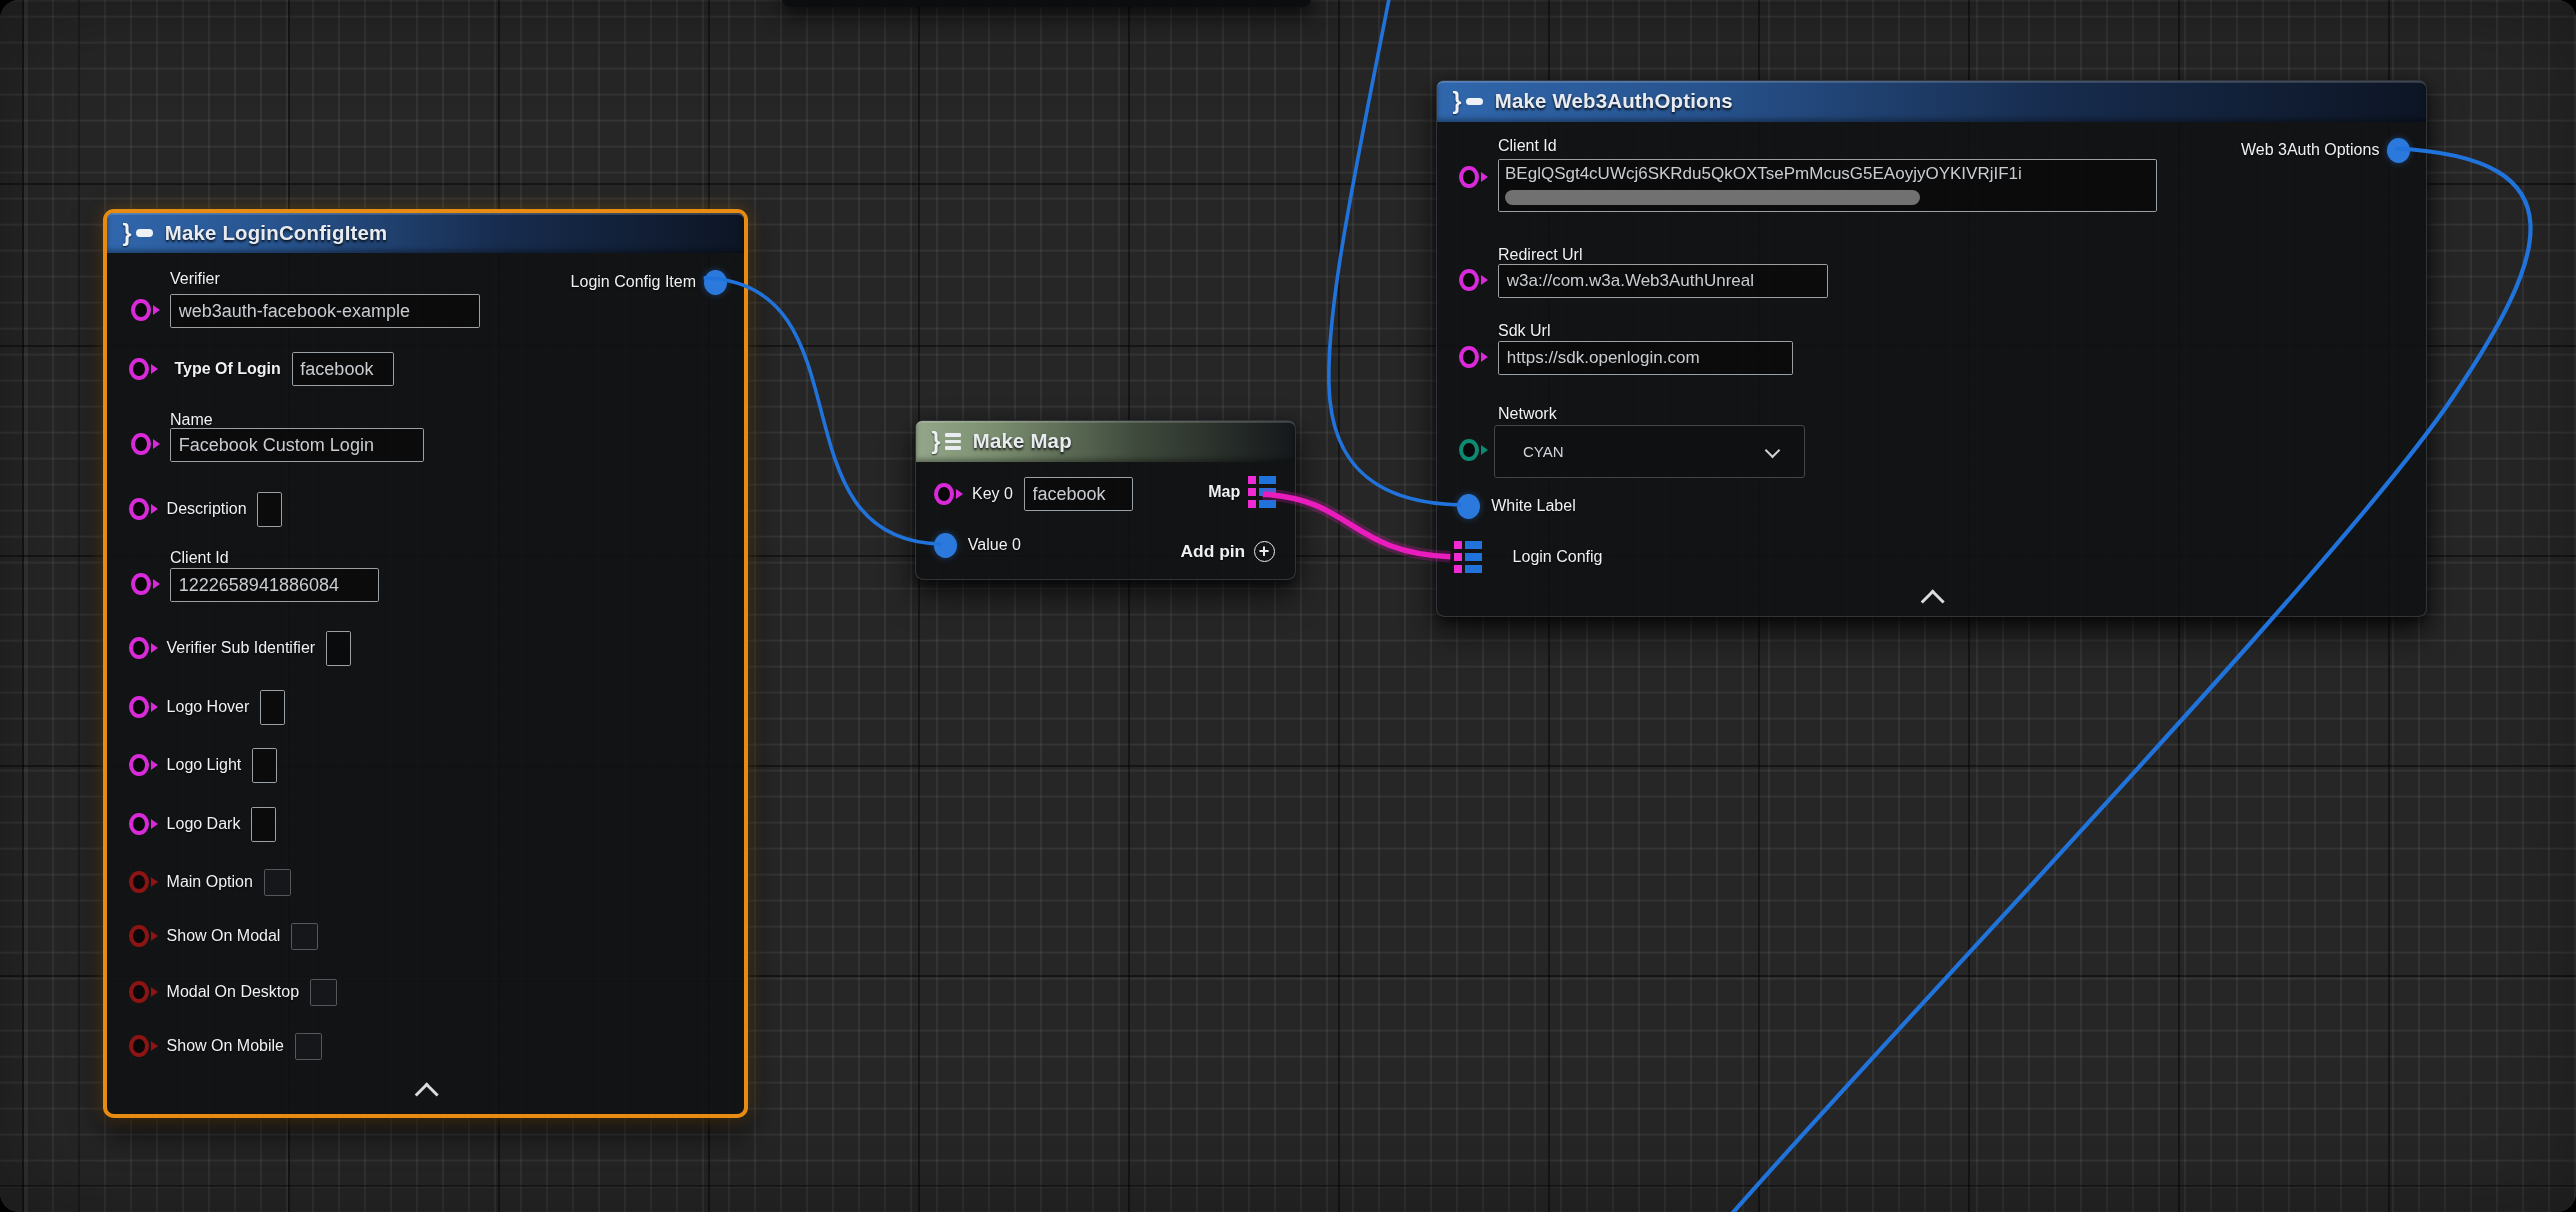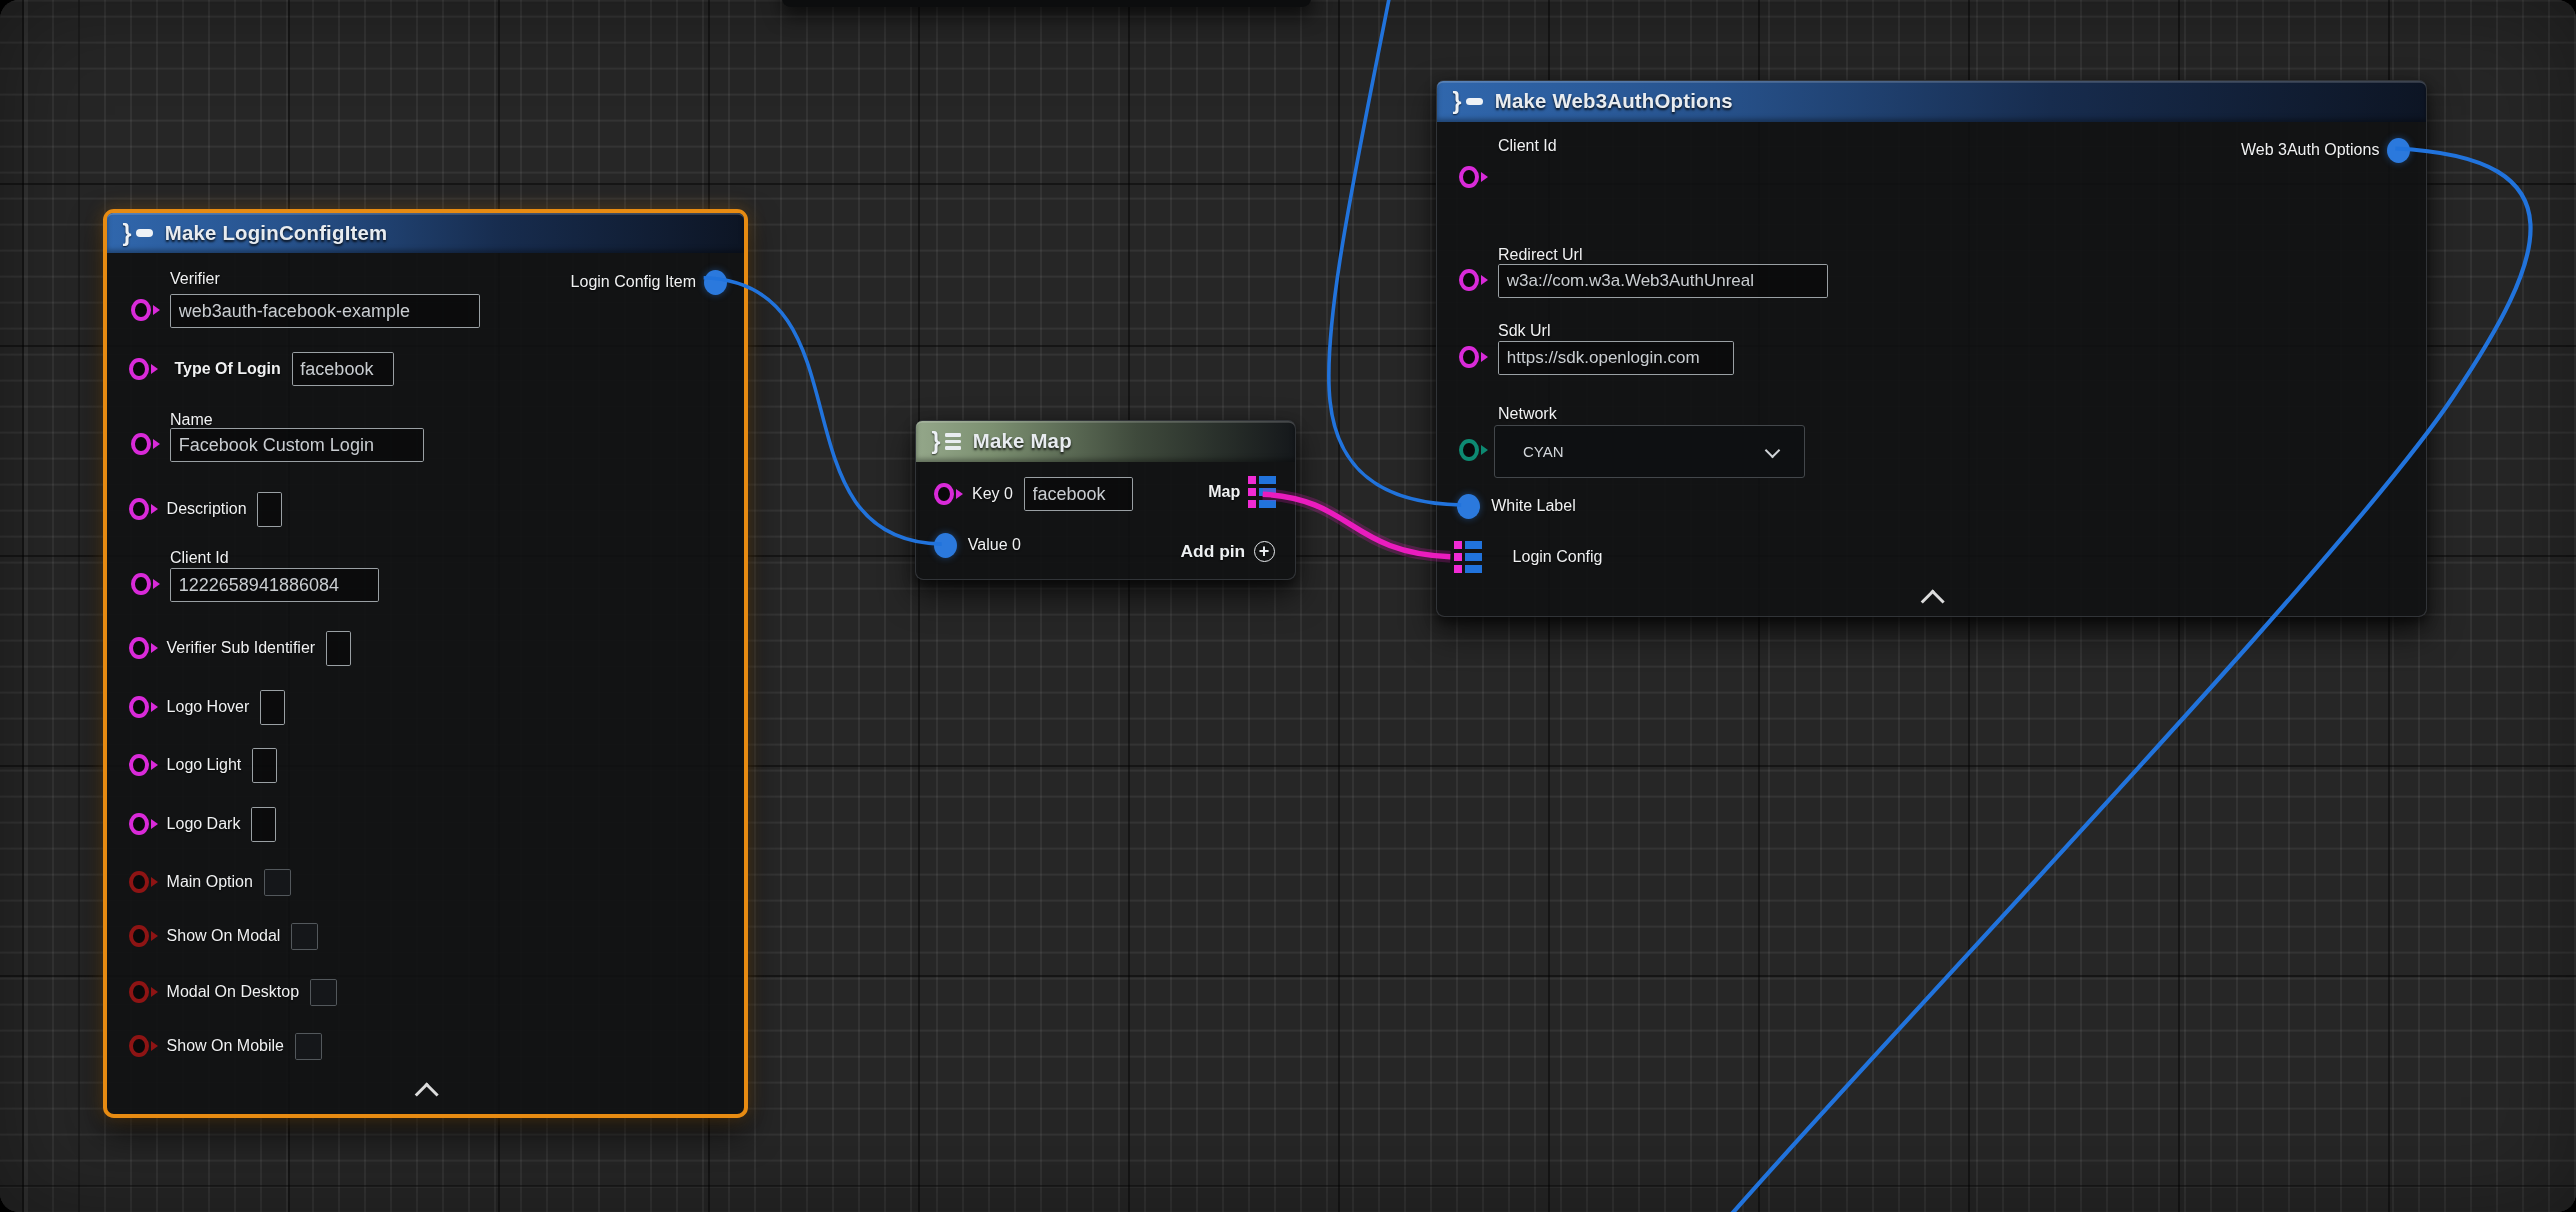--- a/index.html
+++ b/index.html
@@ -284,28 +284,32 @@
       <span class="node-title">Make Web3AuthOptions</span>
     </div>
 
     <div class="out-row" style="right:15.6px; top:51px;">
       <span class="lbl">Web 3Auth Options</span>
       <span class="pin filled"></span>
     </div>
 
     <span class="pin abs p-str" style="left:21.6px; top:85px;"></span>
     <span class="lbl abs" style="left:61px; top:56px;">Client Id</span>
+    <div class="bigfield" style="left:61px; top:78px;">
+      <div class="line">BEglQSgt4cUWcj6SKRdu5QkOXTsePmMcusG5EAoyjyOYKIVRjIF1i</div>
+      <div class="scrollbar"></div>
+    </div>
 
     <span class="pin abs p-str" style="left:21.6px; top:188px;"></span>
     <span class="lbl abs" style="left:61px; top:165px;">Redirect Url</span>
     <input class="tf" style="left: 61px; top: 183px; width: 330px; font-size: 17px;" value="w3a://com.w3a.Web3AuthUnreal">
 
     <span class="pin abs p-str" style="left:21.6px; top:265px;"></span>
     <span class="lbl abs" style="left:61px; top:241px;">Sdk Url</span>
-    <input class="tf" style="left: 61px; top: 260px; width: 236px; font-size: 17px;" value="https://sdk.openlogin.com">
+    <input class="tf" style="left: 61px; top: 260px; width: 295px; font-size: 17px;" value="https://sdk.openlogin.com">
 
     <span class="pin abs p-enum" style="left:21.6px; top:358px;"></span>
     <span class="lbl abs" style="left:61px; top:324px;">Network</span>
     <div class="dd" style="left:57px; top:344px;">
       <span>CYAN</span>
       <span class="chev"></span>
     </div>
 
     <div class="row" style="left:20.4px; top:407px;">
       <span class="pin filled"></span>

